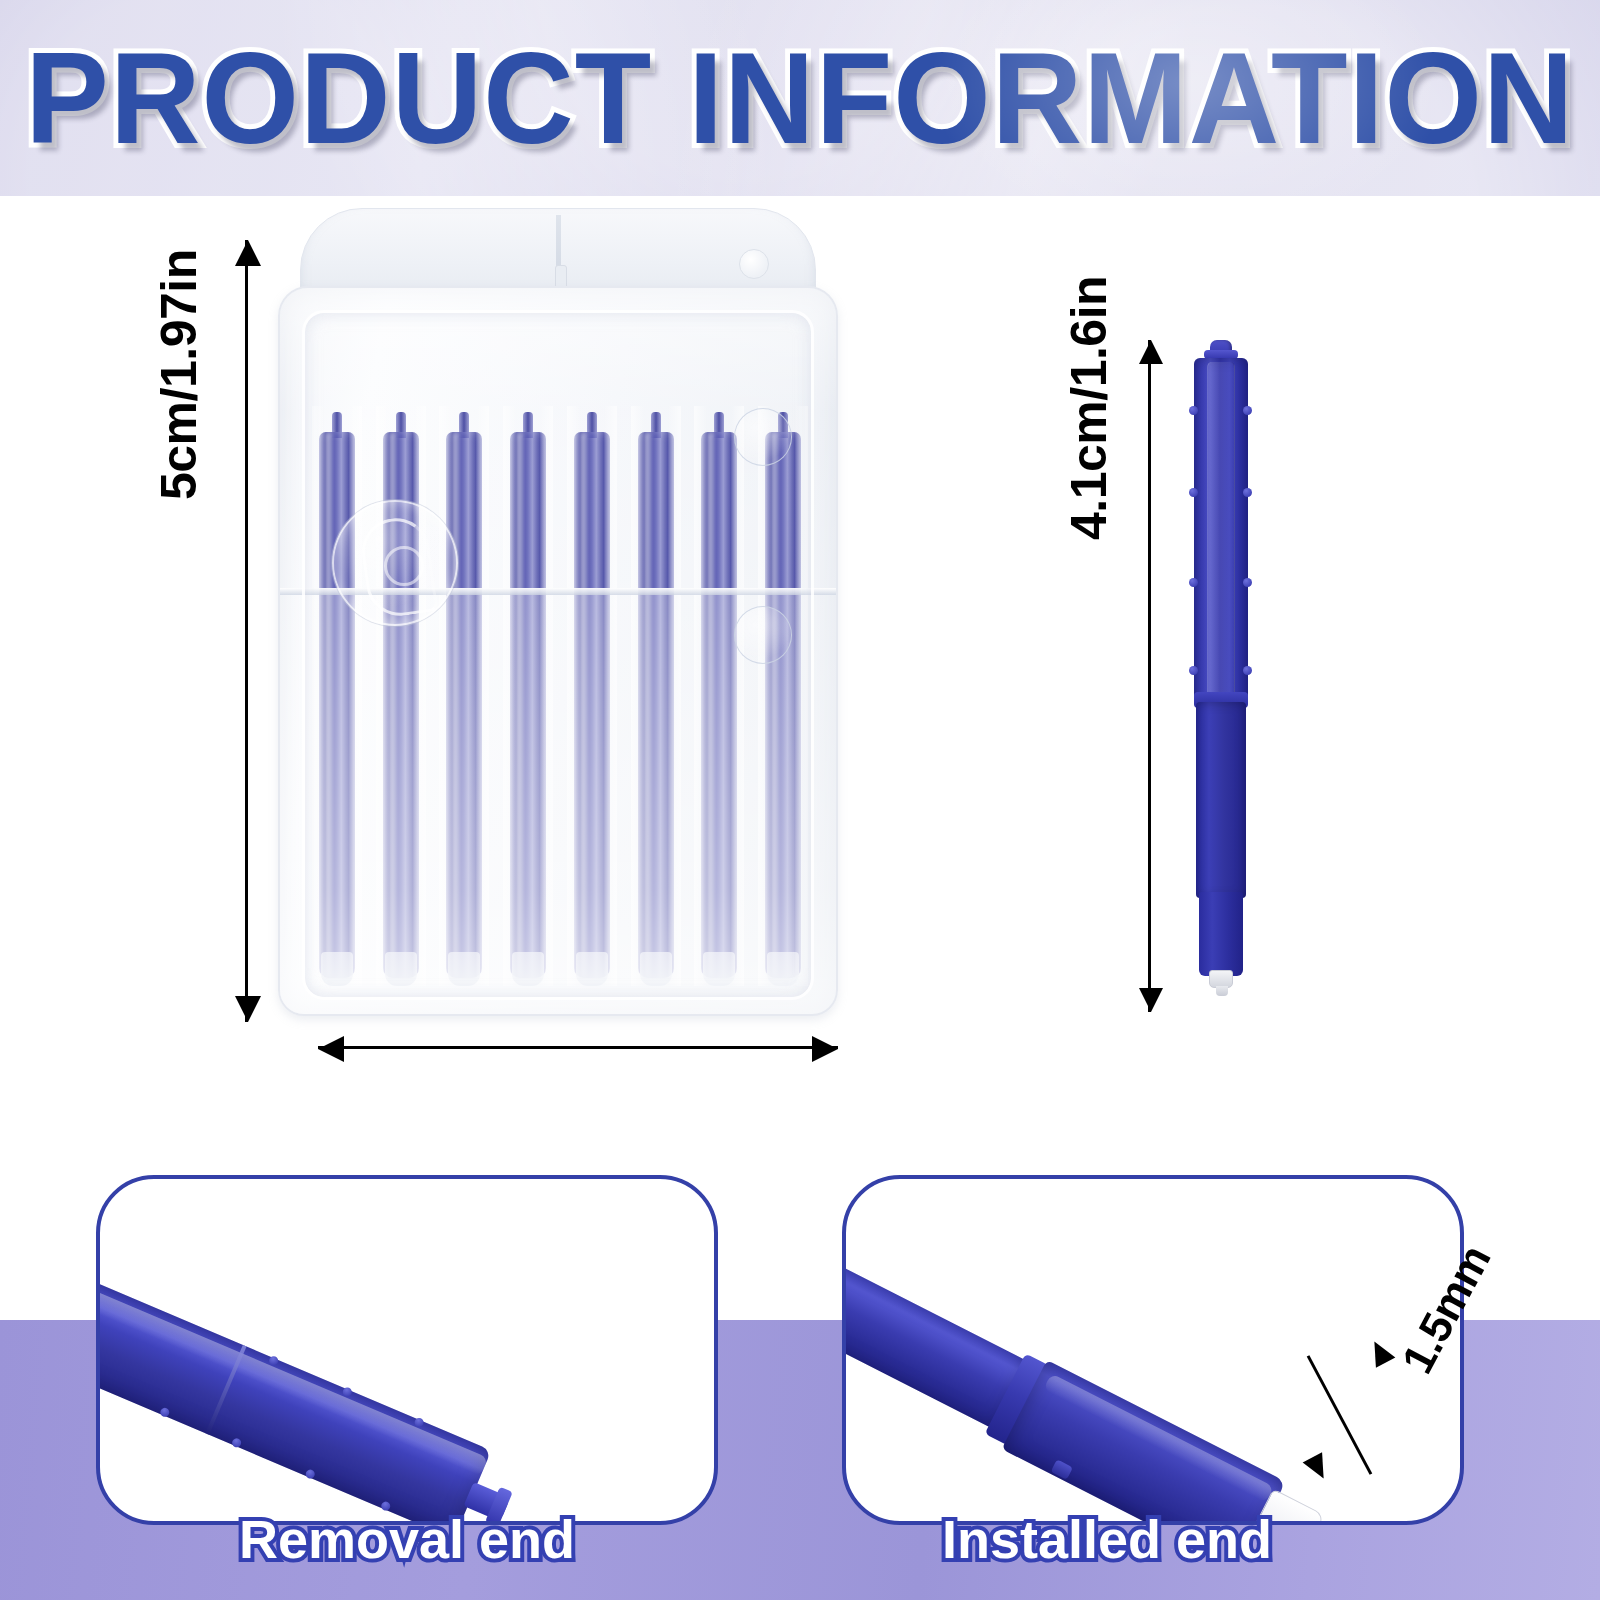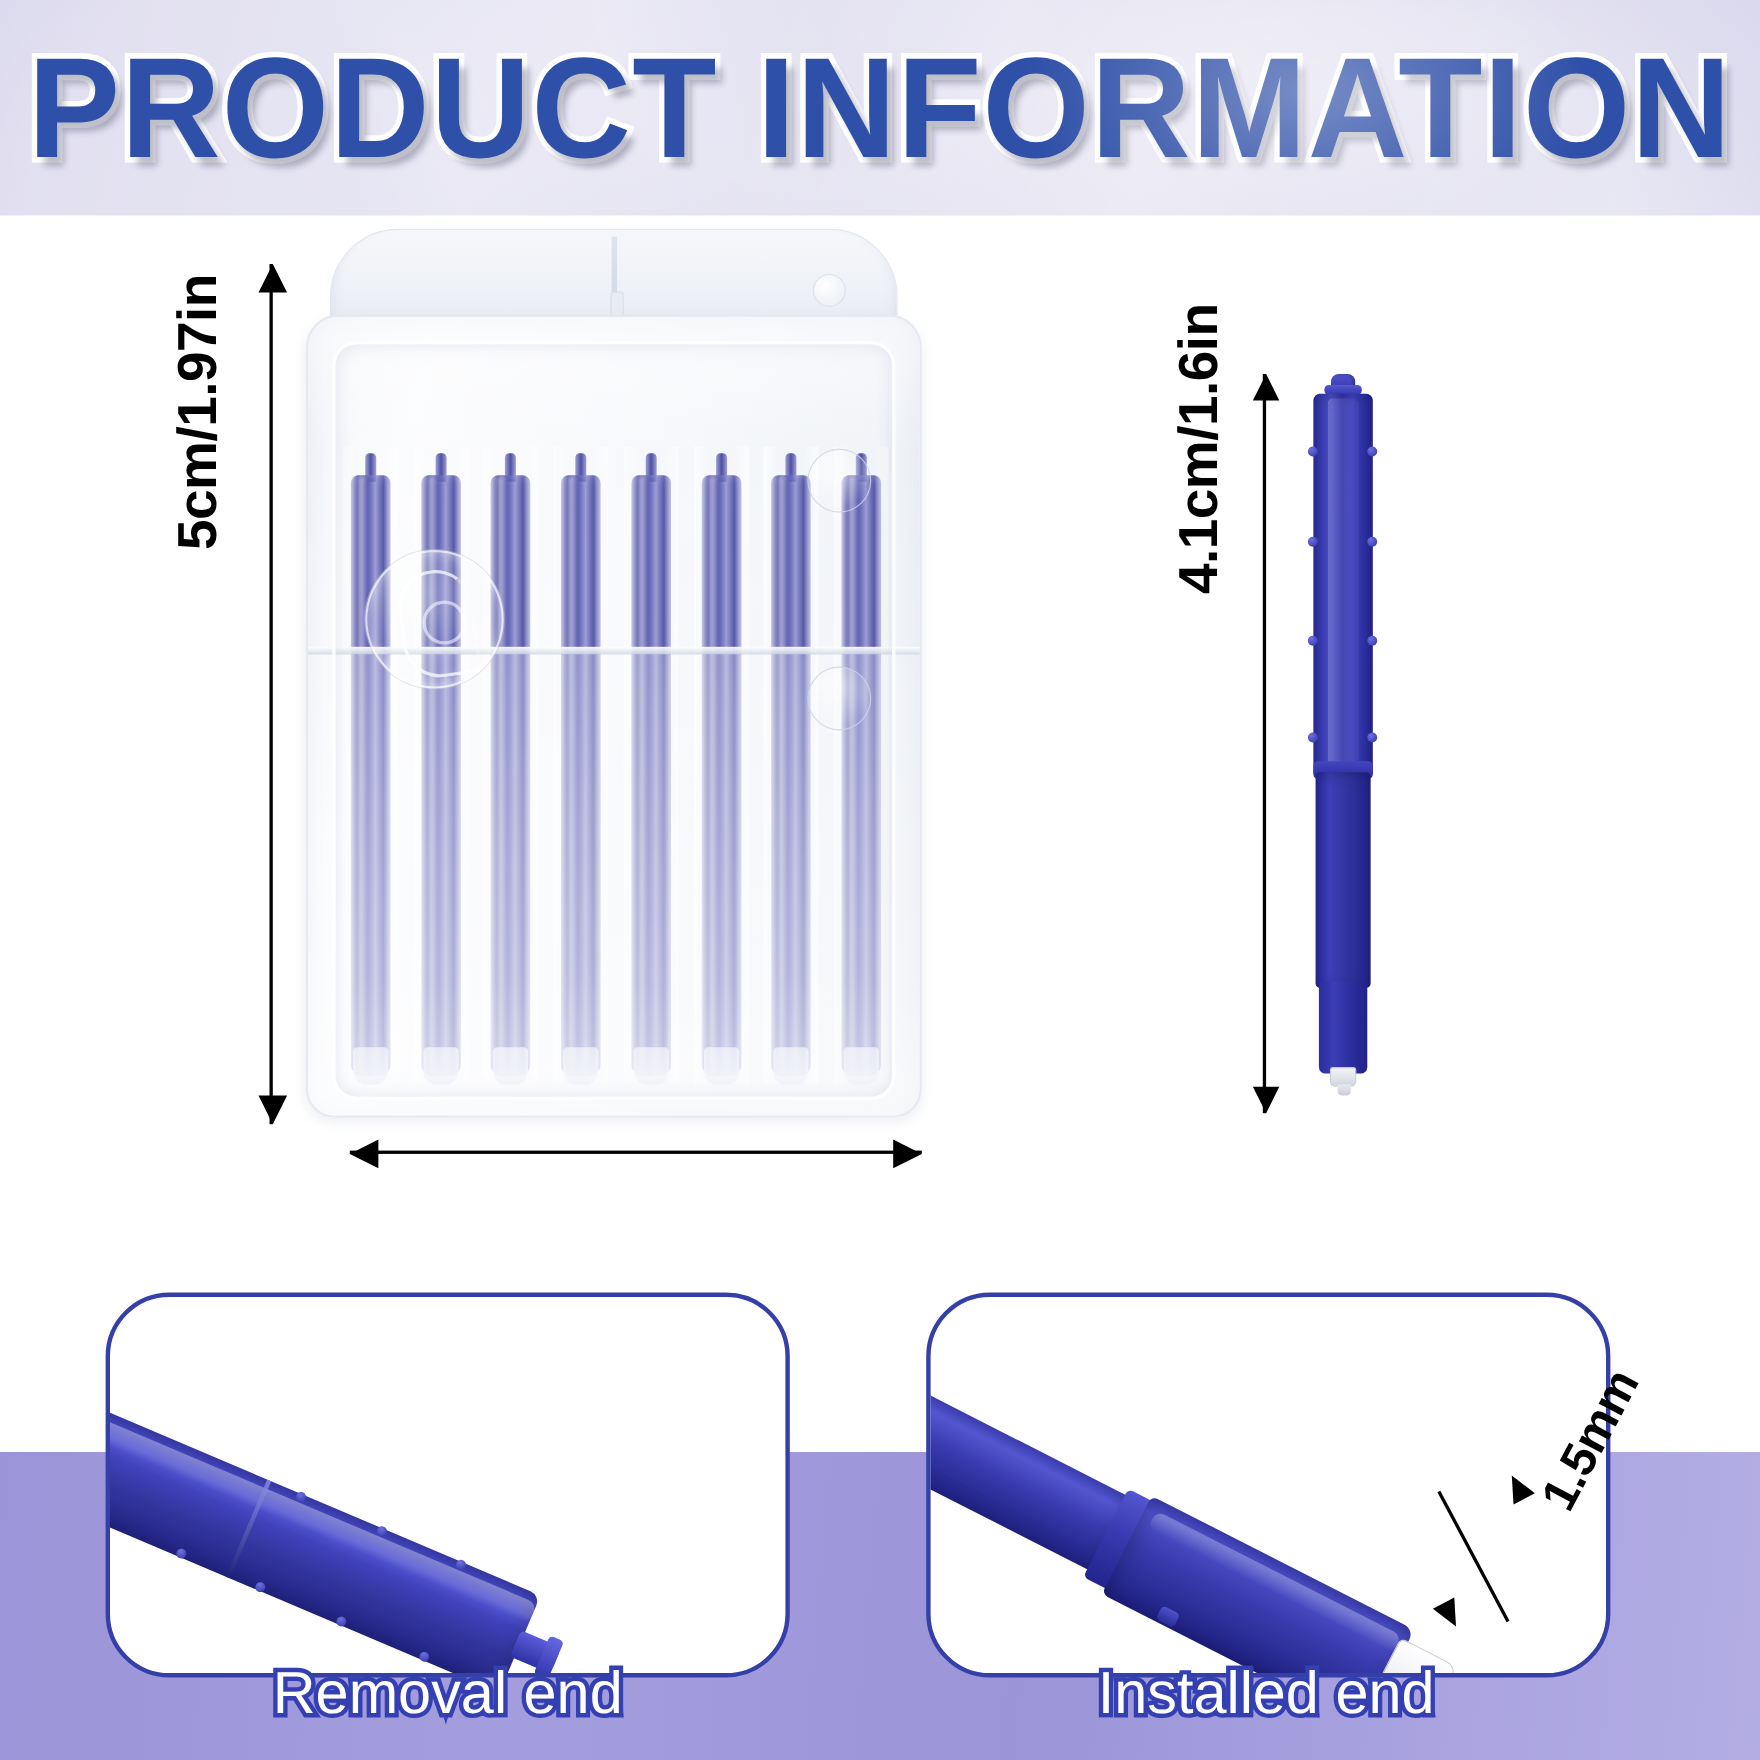--- a/index.html
+++ b/index.html
@@ -380,28 +380,28 @@
   .mm-label {
     position: absolute; left: 1392px; top: 1358px;
     transform: rotate(-62deg); transform-origin: left top;
     font-size: 44px; font-weight: 700; color: #000; white-space: nowrap;
     letter-spacing: -0.5px;
   }
 
   
   .caption {
     position: absolute; top: 1508px; width: 622px; text-align: center;
-    font-size: 54px; font-weight: 400; color: #ffffff;
+    font-size: 54px; font-weight: 700; color: #ffffff;
     -webkit-text-stroke: 8px #3440b2;
     paint-order: stroke fill;
     letter-spacing: 0px;
     white-space: nowrap;
   }
   .caption-left { left: 96px; }
-  .caption-right { left: 840px; }
+  .caption-right { left: 796px; }
 </style>
 </head>
 <body>
 
 <div id="page">
 
   <div class="header-band">
     <div class="header-title">PRODUCT INFORMATION</div>
   </div>
 

